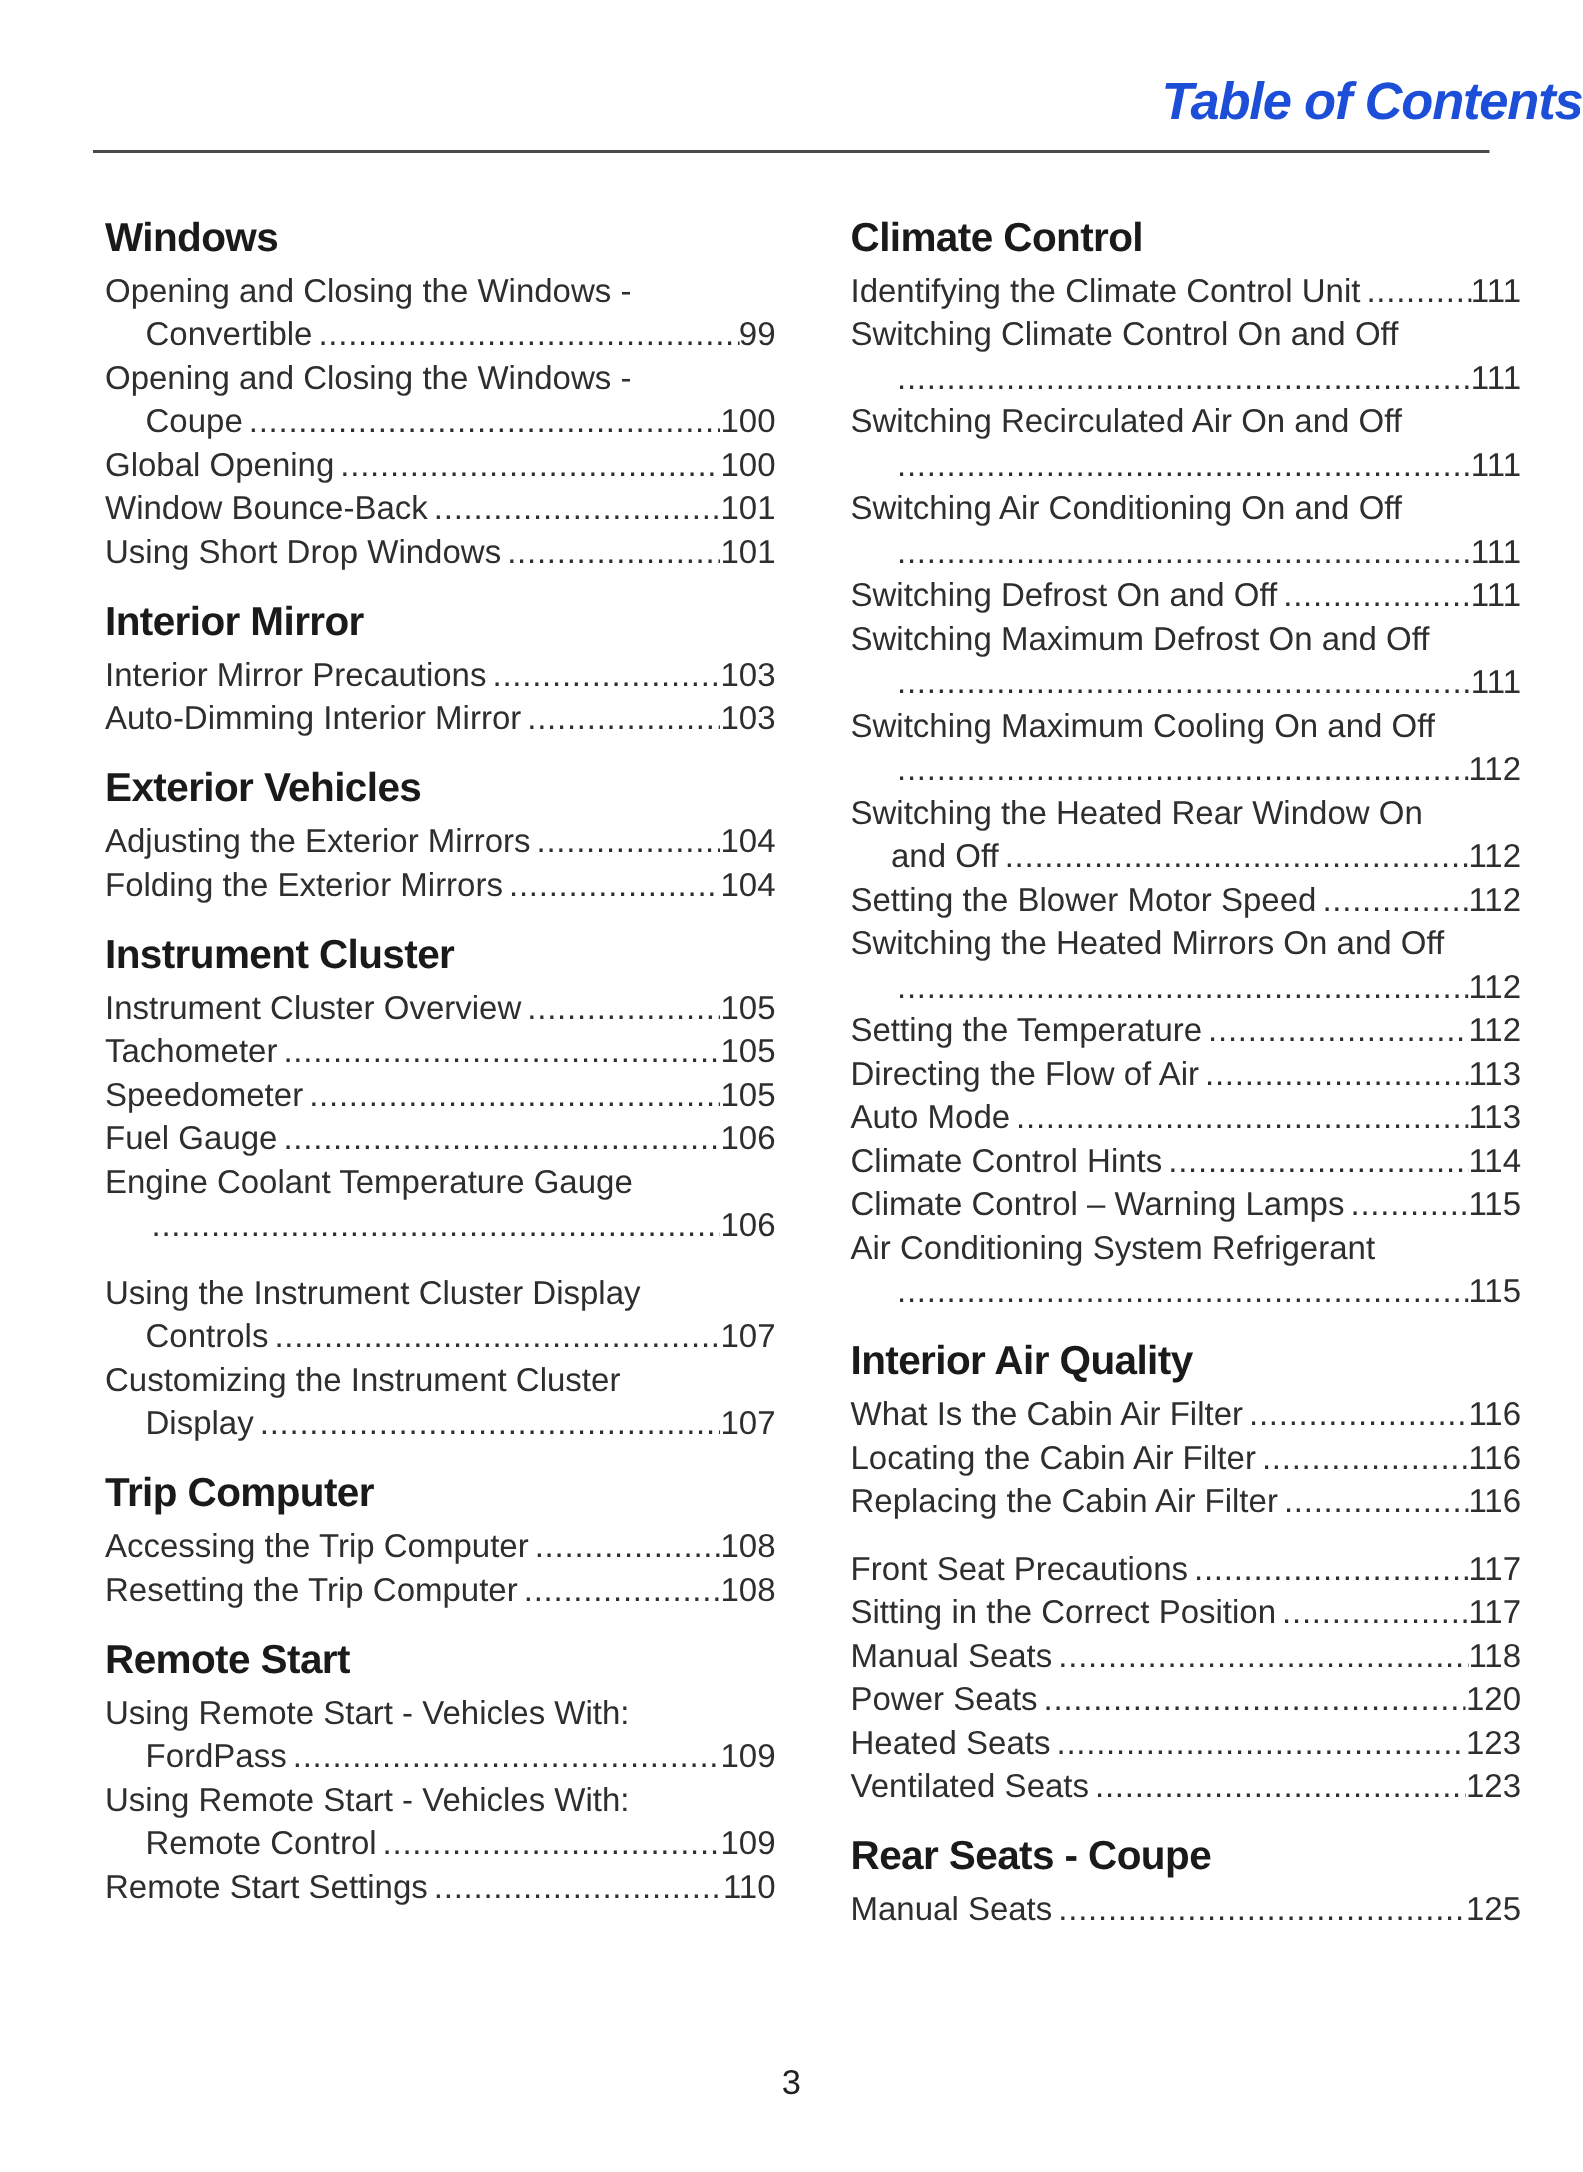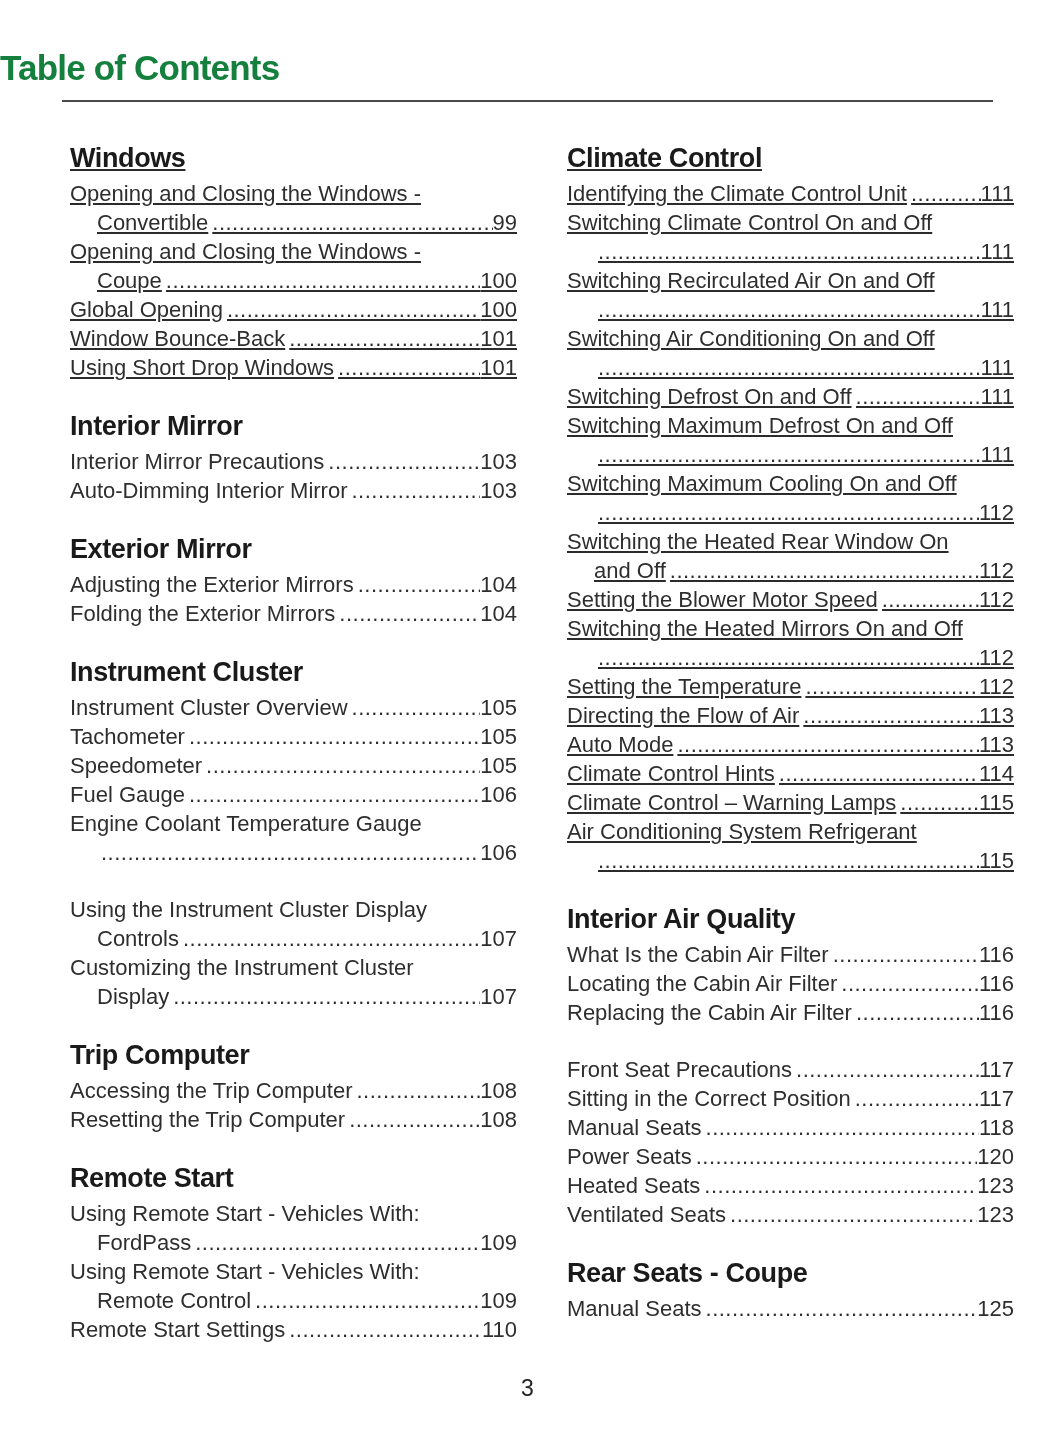--- a/index.html
+++ b/index.html
@@ -6,40 +6,41 @@
   html, body { background: #ffffff; }
   body {
     width: 1055px; height: 1448px;
     position: relative;
     font-family: "Liberation Sans", sans-serif;
     color: #2b2b2b;
     overflow: hidden;
   }
   .header-title {
     padding-top: 48px;
-    text-align: left;
+    text-align: right;
     font-size: 35px;
     font-weight: bold;
     letter-spacing: -0.8px;
-    color: #15803d;
+    color: #1d4ed8;
     line-height: 40px;
+    font-style: italic;
   }
   .title-rule {
     border: none;
     border-top: 2px solid #4a4a4a;
     margin: 12px 62px 0 62px;
   }
   .toc-columns {
     display: flex;
     padding: 40px 41px 0 70px;
     gap: 50px;
   }
   .toc-column { width: 447px; flex: 0 0 447px; }
-  .toc-section { margin-top: 28px; }
-  .toc-section:first-child { margin-top: 0; text-decoration: underline; }
+  .toc-section { margin-top: 16px; }
+  .toc-section:first-child { margin-top: 0; }
   .section-title {
     font-size: 27px;
     font-weight: bold;
     line-height: 32px;
     letter-spacing: -0.4px;
     color: #1a1a1a;
     margin-bottom: 5px;
   }
   .entry {
     font-size: 22px;
@@ -132,21 +133,21 @@
         </div>
         <div class="entry">
           <div class="entry-line">
             <span class="entry-text">Auto-Dimming Interior Mirror</span>
             <span class="leader">............................................................................................................................................................................................................................</span>
             <span class="page-num">103</span>
           </div>
         </div>
       </section>
       <section class="toc-section">
-        <h2 class="section-title">Exterior Mirror</h2>
+        <h2 class="section-title">Exterior Vehicles</h2>
         <div class="entry">
           <div class="entry-line">
             <span class="entry-text">Adjusting the Exterior Mirrors</span>
             <span class="leader">............................................................................................................................................................................................................................</span>
             <span class="page-num">104</span>
           </div>
         </div>
         <div class="entry">
           <div class="entry-line">
             <span class="entry-text">Folding the Exterior Mirrors</span>

